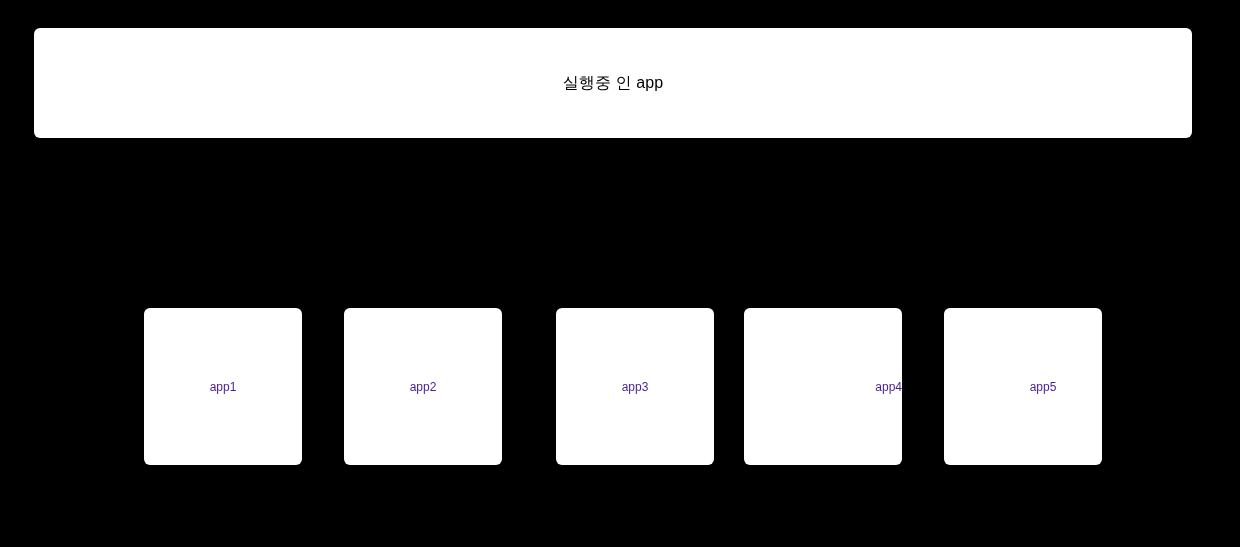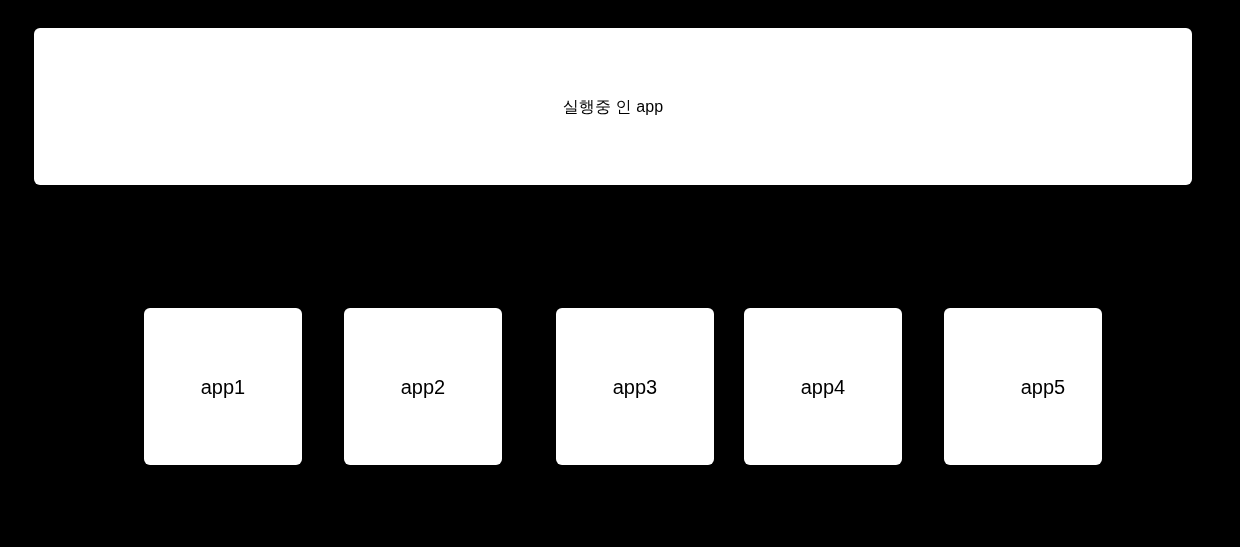--- a/index.html
+++ b/index.html
@@ -16,21 +16,21 @@
     width: 1240px;
     height: 547px;
     background: #000000;
     overflow: hidden;
   }
   .running-app-bar {
     position: absolute;
     left: 34px;
     top: 28px;
     width: 1158px;
-    height: 157px;
+    height: 110px;
     background: #ffffff;
     border-radius: 6px;
     display: flex;
     align-items: center;
     justify-content: center;
     box-sizing: border-box;
   }
   .running-app-label {
     font-size: 16px;
     color: #000000;
@@ -51,22 +51,22 @@
     width: 158px;
     height: 157px;
     background: #ffffff;
     border-radius: 6px;
     display: flex;
     align-items: center;
     justify-content: center;
     box-sizing: border-box;
   }
   .app-box-label {
-    font-size: 20px;
-    color: #000000;
+    font-size: 12px;
+    color: #4c1d95;
     line-height: 1;
     white-space: nowrap;
   }
 </style>
 </head>
 <body>
 
 <div id="canvas">
 
   <div class="running-app-bar">
@@ -76,21 +76,21 @@
   <div class="app-row">
     <div class="app-box" style="left:0px;">
       <span class="app-box-label">app1</span>
     </div>
     <div class="app-box" style="left:200px;">
       <span class="app-box-label">app2</span>
     </div>
     <div class="app-box" style="left:412px;">
       <span class="app-box-label">app3</span>
     </div>
-    <div class="app-box" style="left:600px;">
+    <div class="app-box" style="left:600px;justify-content:flex-end;">
       <span class="app-box-label">app4</span>
     </div>
     <div class="app-box" style="left:800px;padding-left:40px;">
       <span class="app-box-label">app5</span>
     </div>
   </div>
 
 </div>
 
 </body></html>

